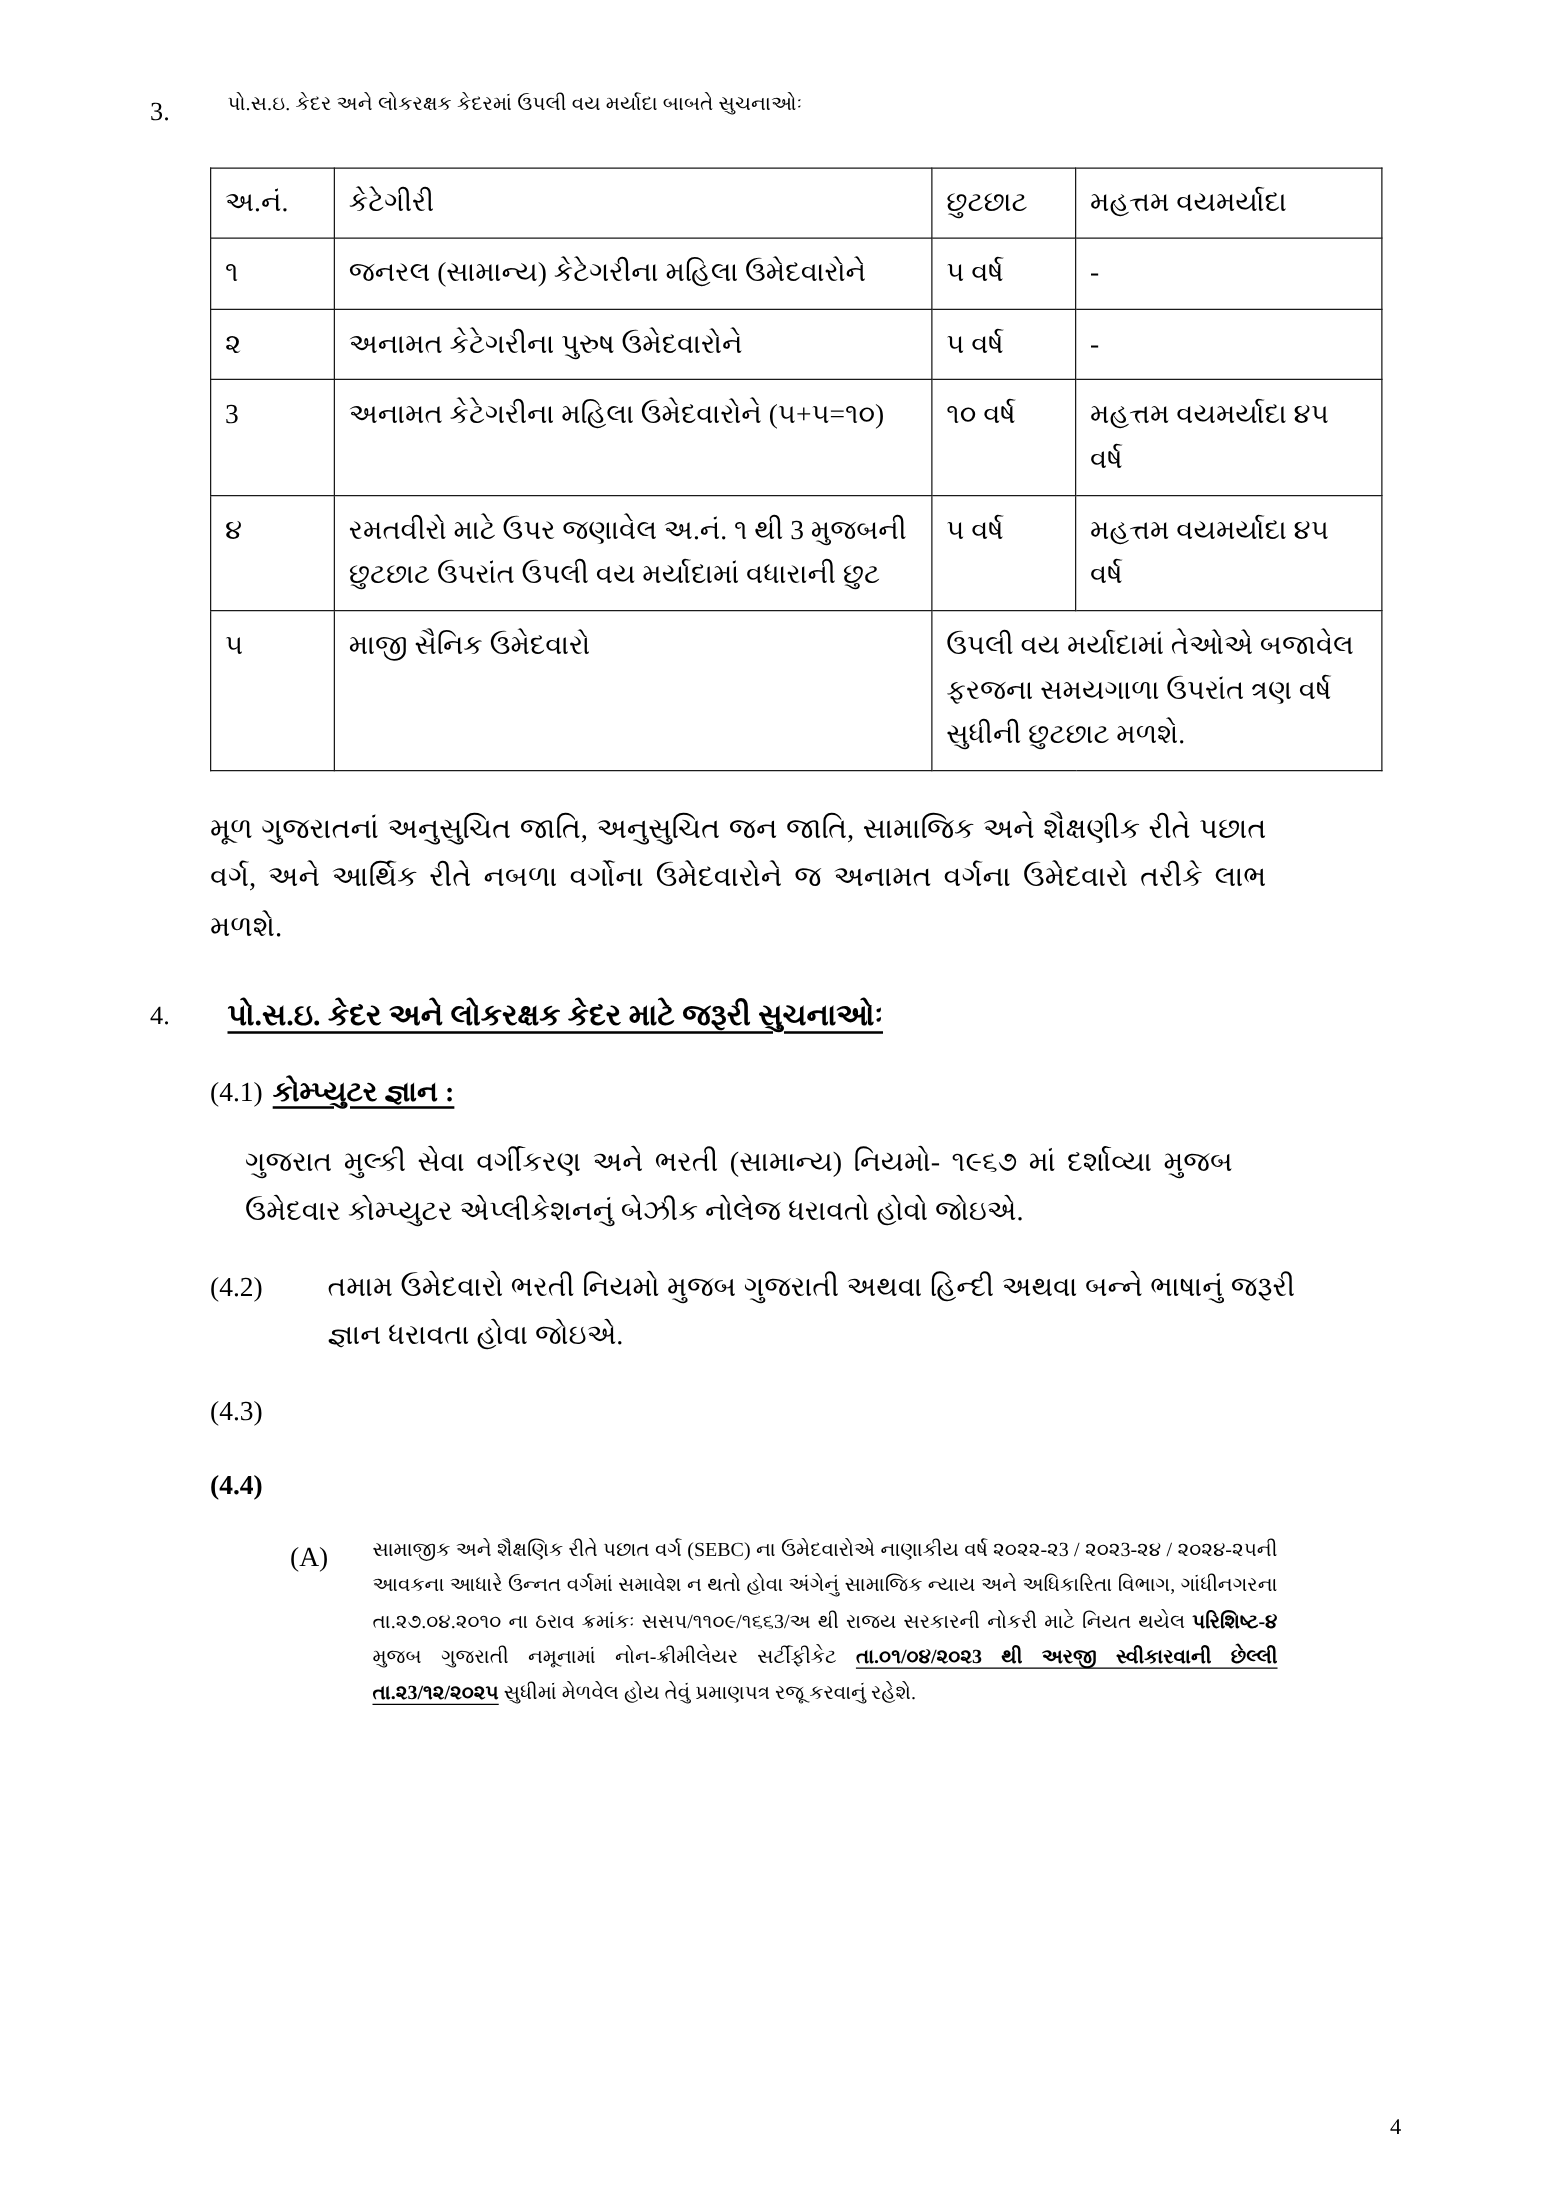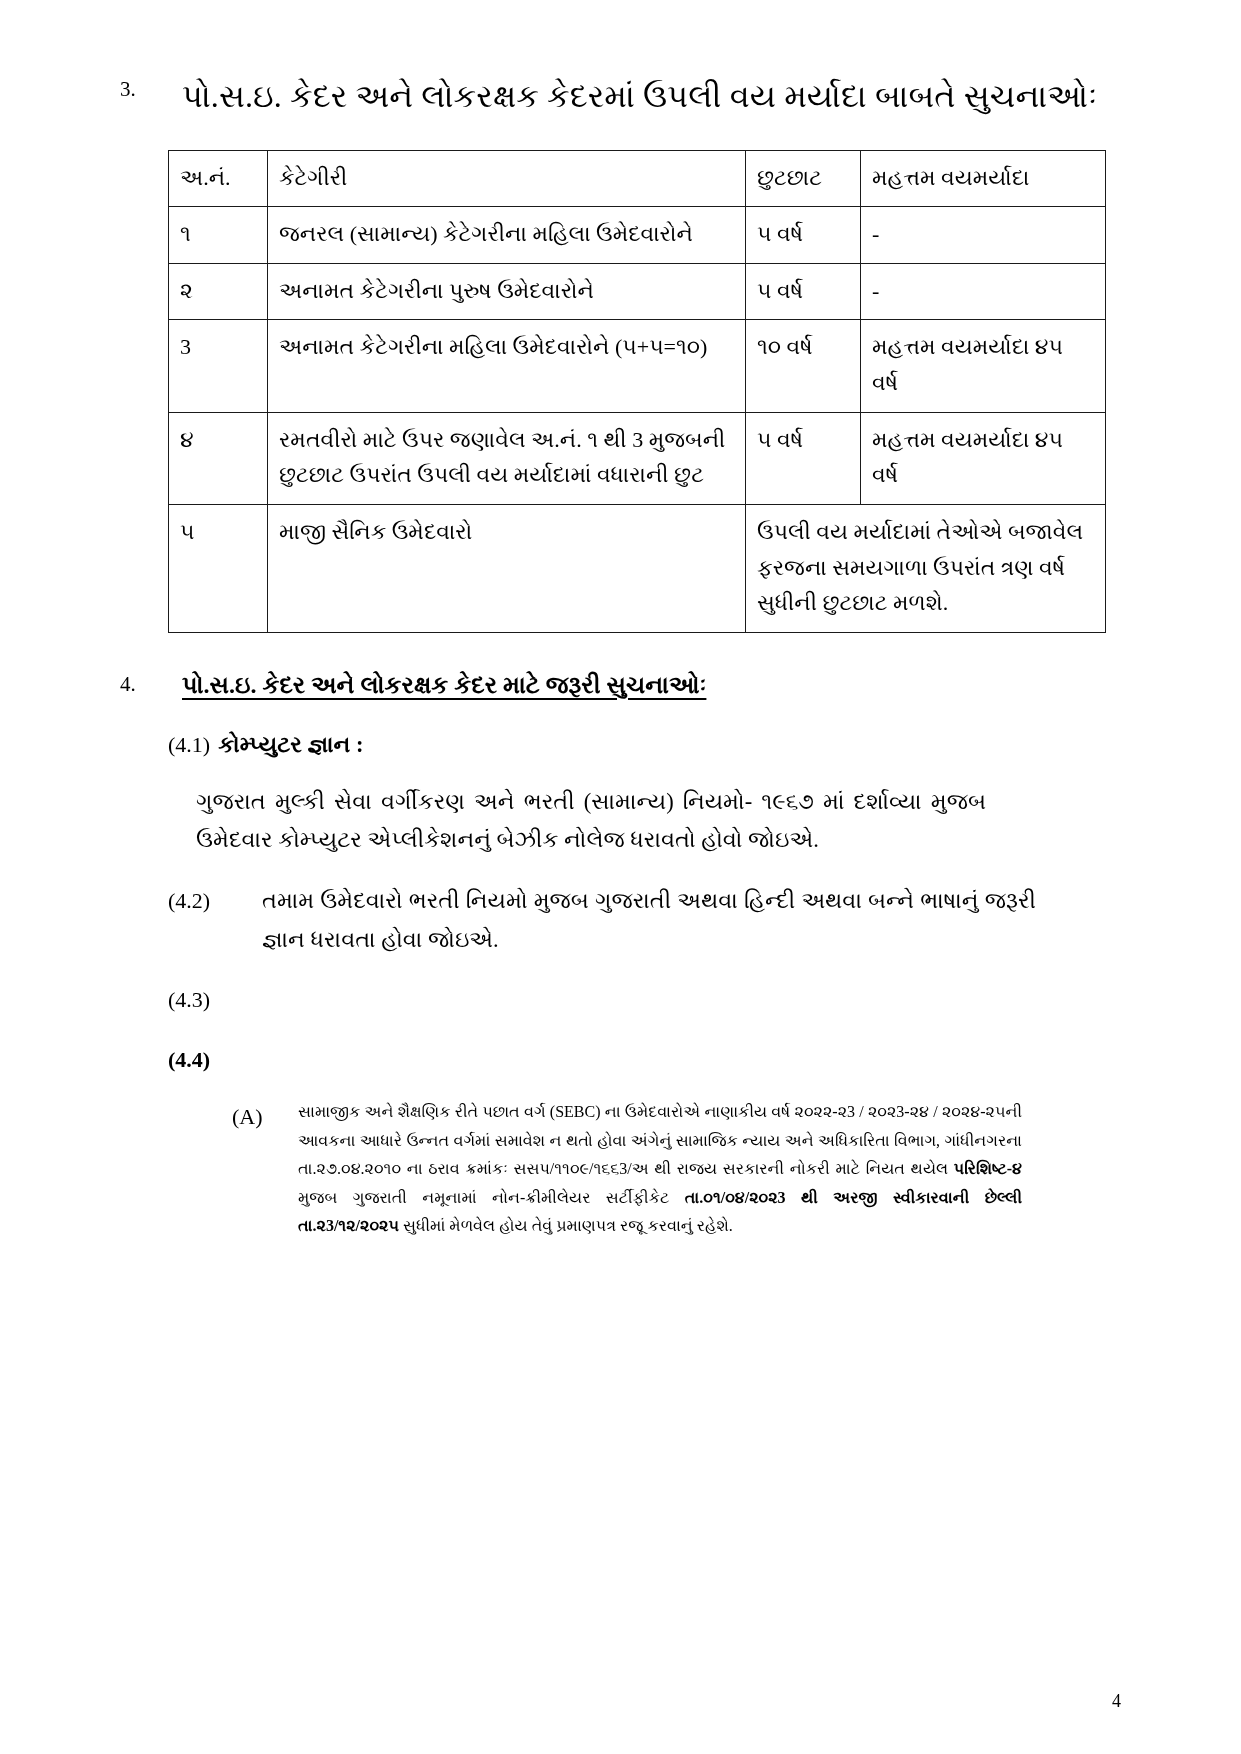--- a/index.html
+++ b/index.html
@@ -35,21 +35,21 @@
     font-size: 21px;
     line-height: 1.5;
     padding-top: 2px;
   }
   .item-body {
     flex: 1 1 auto;
     font-size: 23px;
     line-height: 1.55;
   }
   .heading-3 {
-    font-size: 32px;
+    font-size: 16px;
     letter-spacing: 0.1px;
   }
   .heading-4 {
     font-size: 24px;
     font-weight: bold;
     text-decoration: underline;
     text-underline-offset: 5px;
   }
 
   
@@ -101,21 +101,21 @@
     padding-right: 8px;
   }
   .sub-label.wide { flex: 0 0 86px; }
   .sub-text {
     flex: 1 1 auto;
     font-size: 22.5px;
     line-height: 1.72;
     text-align: justify;
     text-align-last: left;
   }
-  .u { text-underline-offset: 4px; }
+  .u { text-decoration: underline; text-underline-offset: 4px; }
   .b { font-weight: bold; }
 
   .indent-block {
     margin: 18px 0 0 76px;
     width: 790px;
     font-size: 22.5px;
     line-height: 1.72;
     text-align: justify;
     text-align-last: left;
   }
@@ -195,20 +195,21 @@
         <td class="col-max">મહત્તમ વયમર્યાદા ૪૫ વર્ષ</td>
       </tr>
       <tr>
         <td class="col-sr center">૫</td>
         <td class="col-cat">માજી સૈનિક ઉમેદવારો</td>
         <td class="justify" colspan="2">ઉપલી વય મર્યાદામાં તેઓએ બજાવેલ ફરજના સમયગાળા ઉપરાંત ત્રણ વર્ષ સુધીની છુટછાટ મળશે.</td>
       </tr>
     </tbody>
   </table>
 
+  <div class="para">મૂળ ગુજરાતનાં અનુસુચિત જાતિ, અનુસુચિત જન જાતિ, સામાજિક અને શૈક્ષણીક રીતે પછાત વર્ગ, અને આર્થિક રીતે નબળા વર્ગોના ઉમેદવારોને જ અનામત વર્ગના ઉમેદવારો તરીકે લાભ મળશે.</div>
 
   <div class="item-row" style="margin-top:34px;">
     <div class="item-num">4.</div>
     <div class="item-body heading-4">પો.સ.ઇ. કેદર અને લોકરક્ષક કેદર માટે જરૂરી સુચનાઓઃ</div>
   </div>
 
   <div class="sub-row">
     <div class="sub-label">(4.1)</div>
     <div class="sub-text"><span class="b u">કોમ્પ્યુટર જ્ઞાન :</span></div>
   </div>

